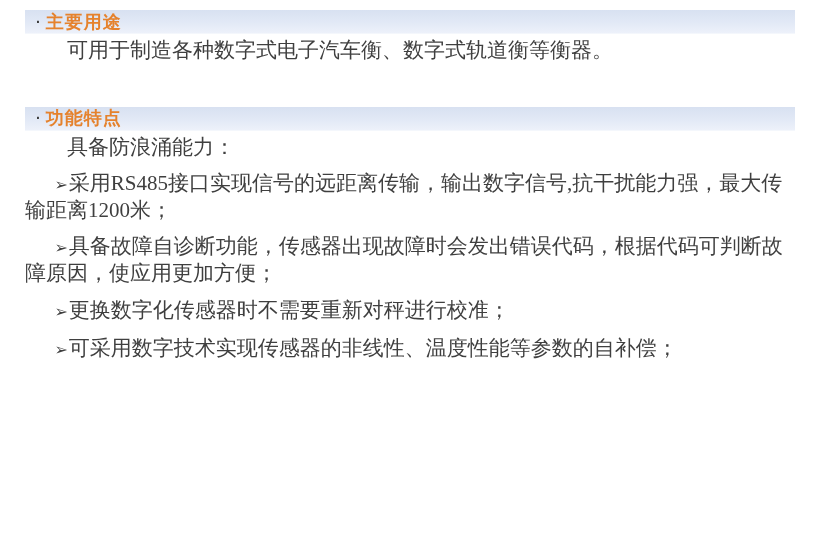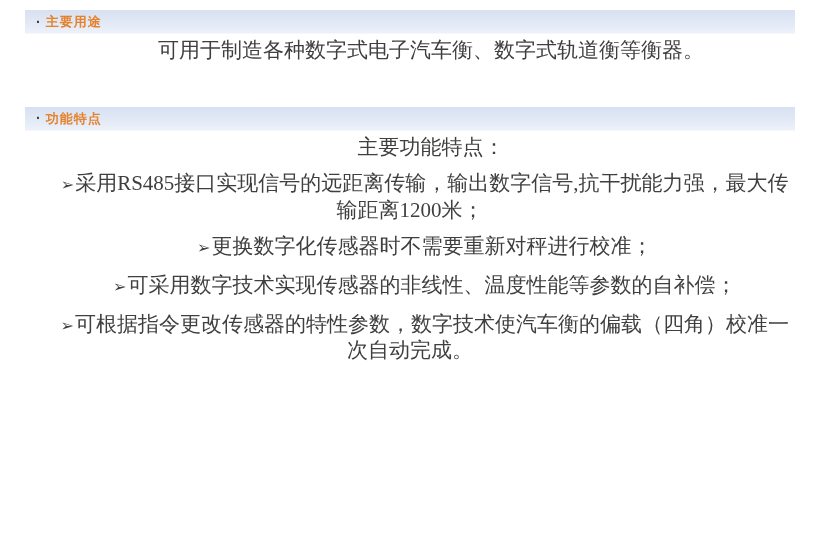--- a/index.html
+++ b/index.html
@@ -33,34 +33,33 @@
     font-family: "Liberation Sans", sans-serif;
     font-weight: bold;
     font-size: 14px;
     color: #3b3b3b;
     margin-right: 5px;
     line-height: 1;
   }
   .sec-title {
     font-family: Liberation Sans, sans-serif;
     font-weight: bold;
-    font-size: 13px;
+    font-size: 18px;
     color: #e5822d;
     letter-spacing: 1px;
     line-height: 1;
   }
   .sec-body {
     margin-top: 4px;
     font-size: 21px;
     line-height: 24.6px;
   }
   .para {
     margin: 0;
     padding: 0;
-    text-align: center;
   }
   .indent2 { text-indent: 2em; }
   .bullet  { text-indent: 1.4em; margin-top: 12px; }
   .bullet-glyph {
     font-family: "DejaVu Sans", sans-serif;
     font-size: 16px;
     color: #3f3f3f;
     margin-right: 1px;
   }
   #section-main-use { margin-bottom: 44px; }
@@ -79,22 +78,22 @@
       <p class="para indent2">可用于制造各种数字式电子汽车衡、数字式轨道衡等衡器。</p>
     </div>
   </section>
 
   <section id="section-features">
     <div class="sec-bar">
       <span class="sec-dot">·</span>
       <span class="sec-title">功能特点</span>
     </div>
     <div class="sec-body">
-      <p class="para indent2">主要功能特点：</p>
+      <p class="para indent2">具备防浪涌能力：</p>
 
       <p class="para bullet"><span class="bullet-glyph">➢</span><span>采用RS485接口实现信号的远距离传输，输出数字信号,抗干扰能力强，最大传输距离1200米；</span></p>
+      <p class="para bullet"><span class="bullet-glyph">➢</span><span>具备故障自诊断功能，传感器出现故障时会发出错误代码，根据代码可判断故障原因，使应用更加方便；</span></p>
       <p class="para bullet"><span class="bullet-glyph">➢</span><span>更换数字化传感器时不需要重新对秤进行校准；</span></p>
       <p class="para bullet"><span class="bullet-glyph">➢</span><span>可采用数字技术实现传感器的非线性、温度性能等参数的自补偿；</span></p>
-      <p class="para bullet"><span class="bullet-glyph">➢</span><span>可根据指令更改传感器的特性参数，数字技术使汽车衡的偏载（四角）校准一次自动完成。</span></p>
     </div>
   </section>
 
 </div>
 
 </body></html>

